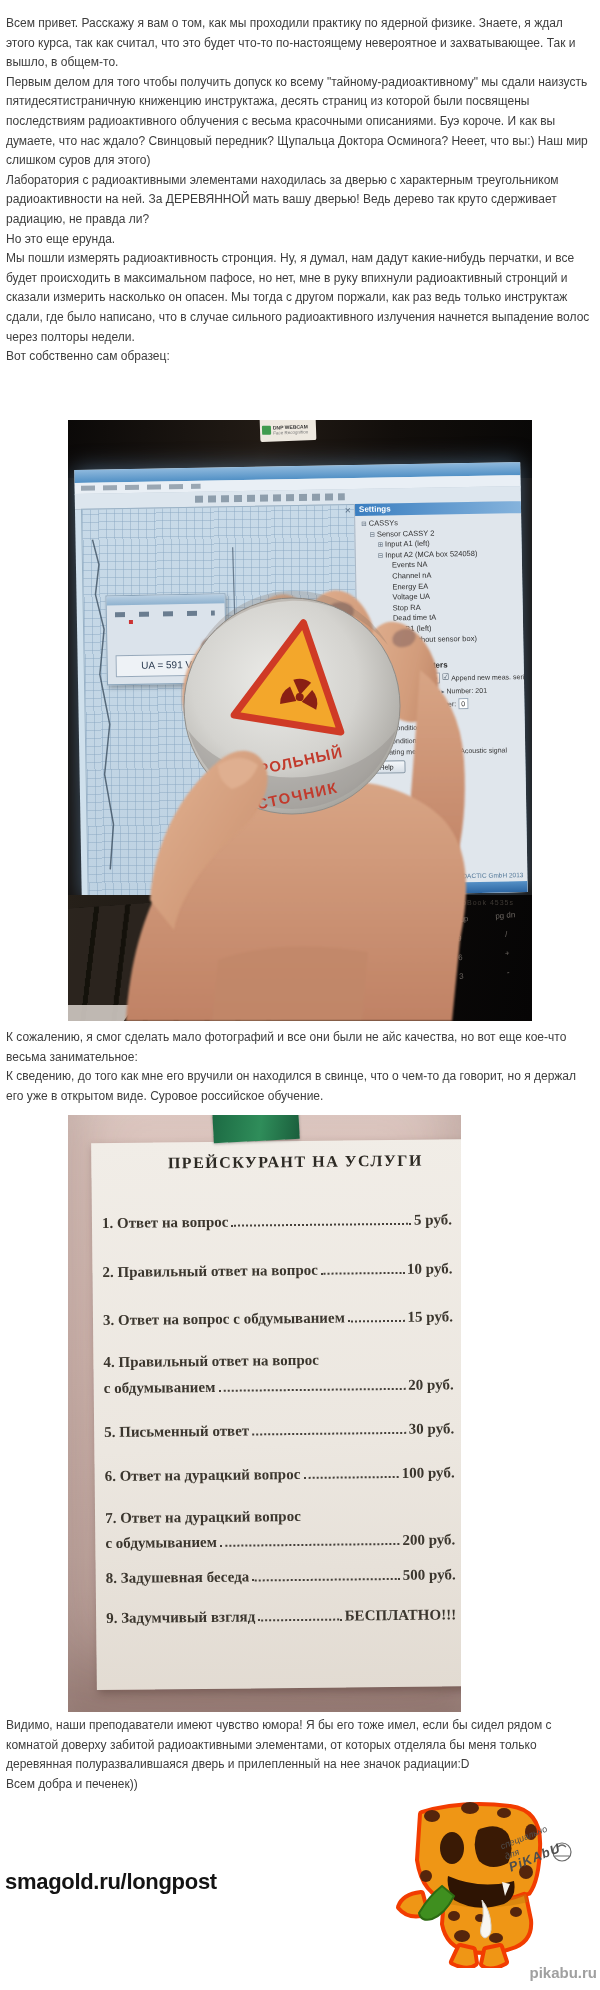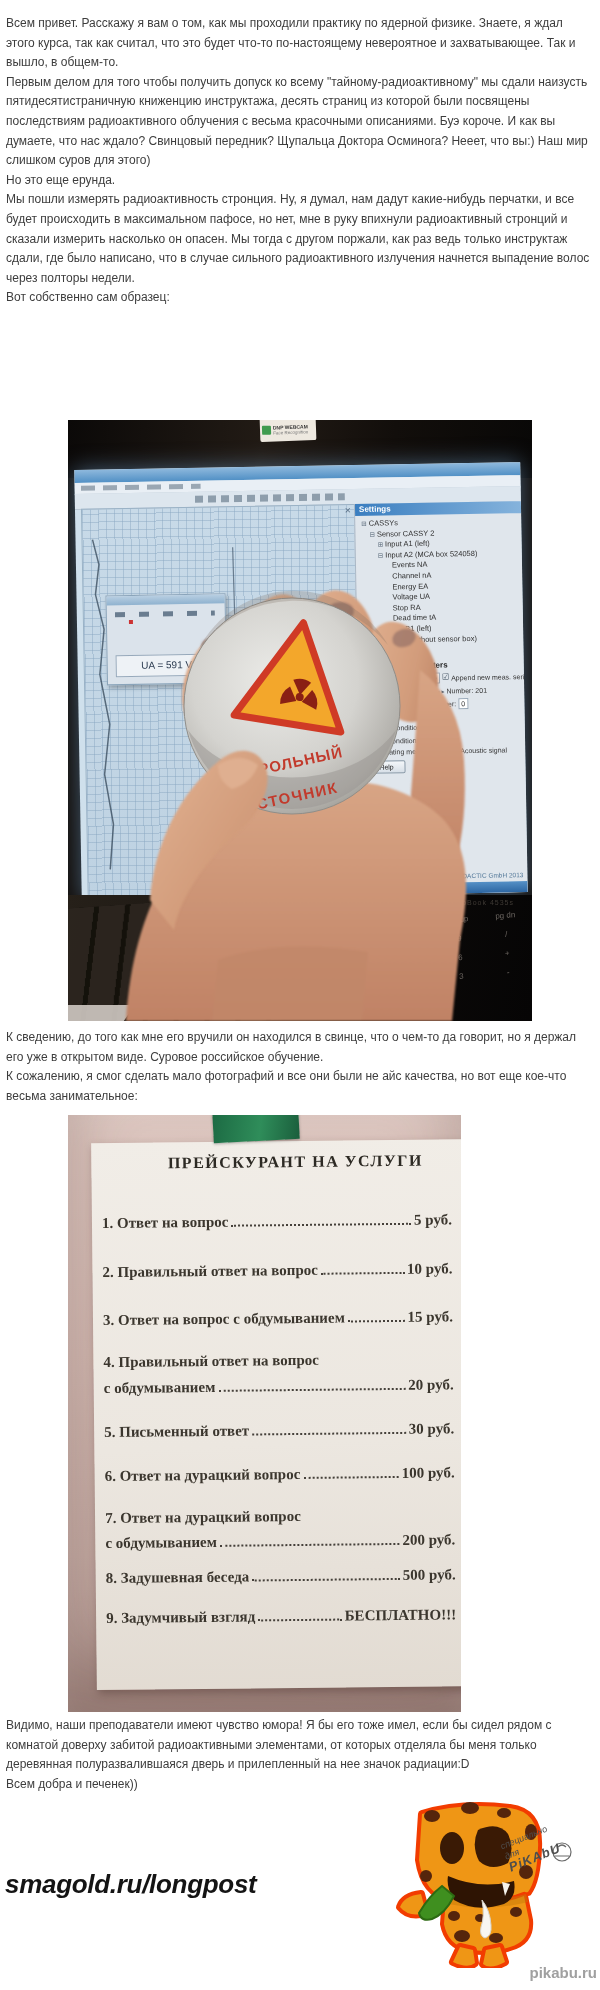--- a/index.html
+++ b/index.html
@@ -89,31 +89,32 @@
         font-family:"Liberation Serif",serif;font-weight:bold;font-size:15px;color:#3b362e;}
   .prow .dots{flex:1;margin:0 3px;border-bottom:2px dotted #45403a;height:11px;}
   .prow .price{white-space:nowrap;}
   .prow .lbl{white-space:nowrap;}
 
   
   .mascot{position:absolute;left:390px;top:1800px;width:200px;height:168px;}
   .note{position:absolute;left:112px;top:24px;width:90px;transform:rotate(-22deg);
         color:#4e4e4e;font-style:italic;line-height:11px;}
   .note .n1{font-size:9px;} .note .n2{font-size:9px;} .note .n3{font-size:13px;font-weight:bold;letter-spacing:1px;}
-  .footer-left{position:absolute;left:5px;top:1869px;font-size:26px;font-weight:bold;color:#141414;letter-spacing:-.3px;font-style:italic;}
+  .footer-left{position:absolute;left:5px;top:1869px;font-size:22px;font-weight:bold;color:#141414;letter-spacing:-.3px;}
   .footer-right{position:absolute;right:3px;top:1964px;font-size:15px;font-weight:bold;color:#a0a0a0;}
 </style>
 </head>
 <body>
 
 <div id="page">
 
   <div class="textblock" style="top:14px;">
     <p>Всем привет. Расскажу я вам о том, как мы проходили практику по ядерной физике. Знаете, я ждал этого курса, так как считал, что это будет что-то по-настоящему невероятное и захватывающее. Так и вышло, в общем-то.</p>
     <p>Первым делом для того чтобы получить допуск ко всему "тайному-радиоактивному" мы сдали наизусть пятидесятистраничную книженцию инструктажа, десять страниц из которой были посвящены последствиям радиоактивного облучения с весьма красочными описаниями. Буэ короче. И как вы думаете, что нас ждало? Свинцовый передник? Щупальца Доктора Осминога? Нееет, что вы:) Наш мир слишком суров для этого)</p>
+    <p>Лаборатория с радиоактивными элементами находилась за дверью с характерным треугольником радиоактивности на ней. За ДЕРЕВЯННОЙ мать вашу дверью! Ведь дерево так круто сдерживает радиацию, не правда ли?</p>
     <p>Но это еще ерунда.</p>
     <p>Мы пошли измерять радиоактивность стронция. Ну, я думал, нам дадут какие-нибудь перчатки, и все будет происходить в максимальном пафосе, но нет, мне в руку впихнули радиоактивный стронций и сказали измерить насколько он опасен. Мы тогда с другом поржали, как раз ведь только инструктаж сдали, где было написано, что в случае сильного радиоактивного излучения начнется выпадение волос через полторы недели.</p>
     <p>Вот собственно сам образец:</p>
   </div>
 
   <div class="photo1">
     <div class="bezel-top">
       <div class="sticker">
         <span class="ic"></span>
         <span>
@@ -300,22 +301,22 @@
       </g>
 
       <g filter="url(#soft)">
         <path d="M82,480 C86,424 112,372 152,340 C172,324 192,330 198,348 C204,368 192,394 170,412 C140,438 112,476 106,510 Z" fill="url(#skin)"></path>
         <path d="M150,345 q22,-14 40,0 q-6,18 -26,24 q-14,-8 -14,-24 z" fill="#e0b091" opacity=".9"></path>
       </g>
     </svg>
   </div>
 
   <div class="textblock" style="top:1028px;">
+    <p>К сожалению, я смог сделать мало фотографий и все они были не айс качества, но вот еще кое-что весьма занимательное:</p>
     <p>К сведению, до того как мне его вручили он находился в свинце, что о чем-то да говорит, но я держал его уже в открытом виде. Суровое российское обучение.</p>
-    <p>К сожалению, я смог сделать мало фотографий и все они были не айс качества, но вот еще кое-что весьма занимательное:</p>
   </div>
 
   <div class="photo2">
     <div class="paper">
       <div class="ptitle">ПРЕЙСКУРАНТ НА УСЛУГИ</div>
 
       <div class="prow" style="top:72px;">
         <span class="lbl"><span>1.</span> <span>Ответ на вопрос</span></span>
         <span class="dots"></span>
         <span class="price">5 руб.</span>

